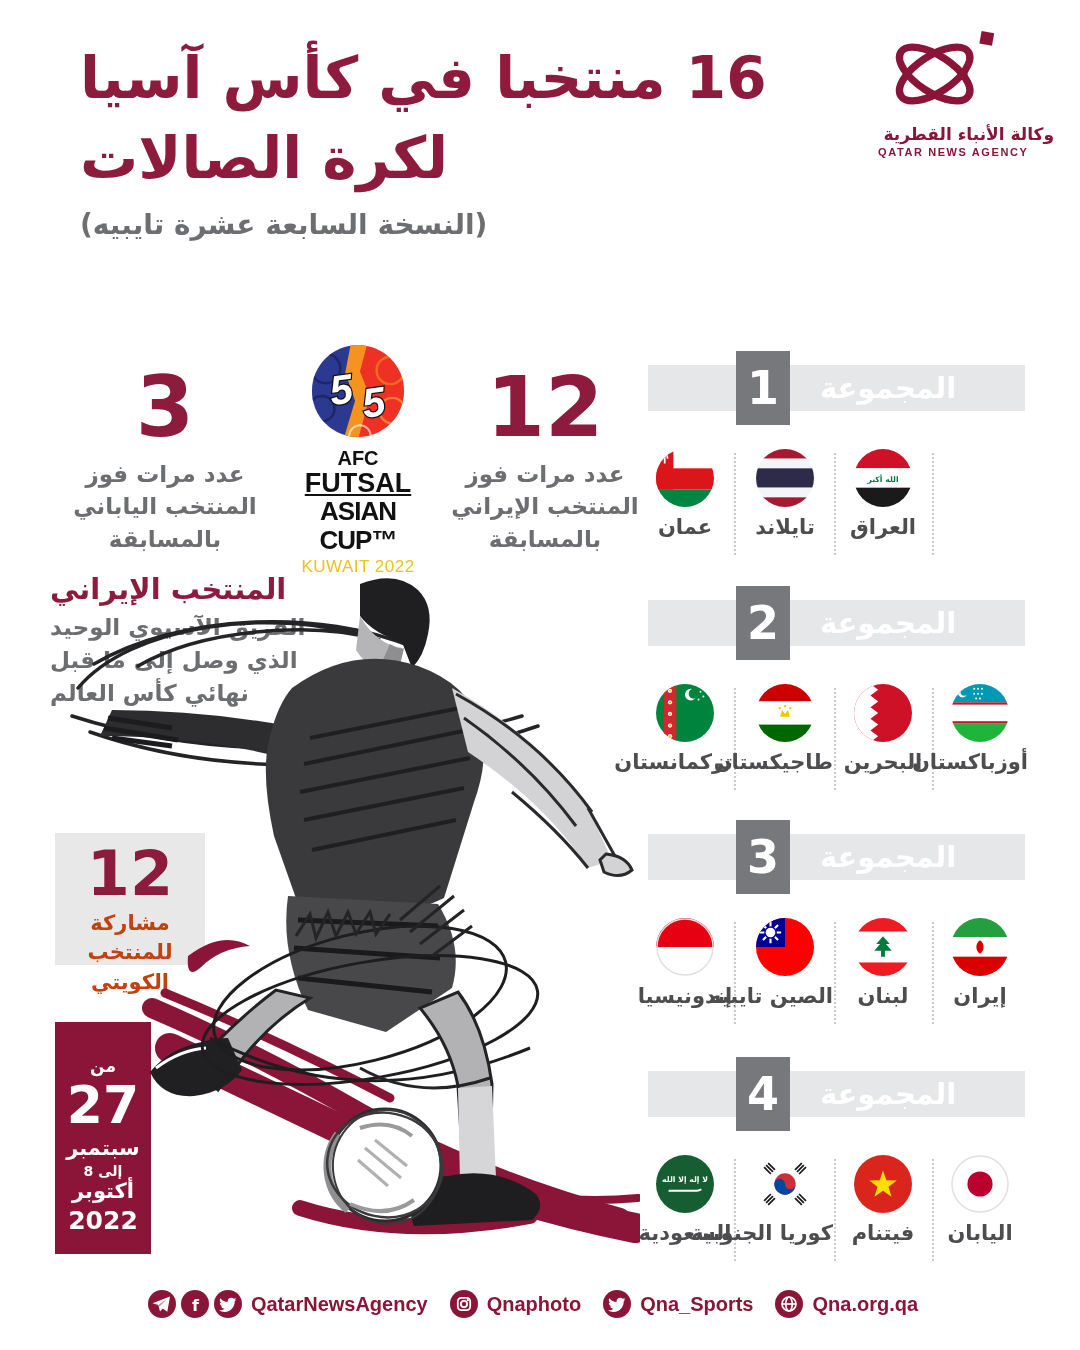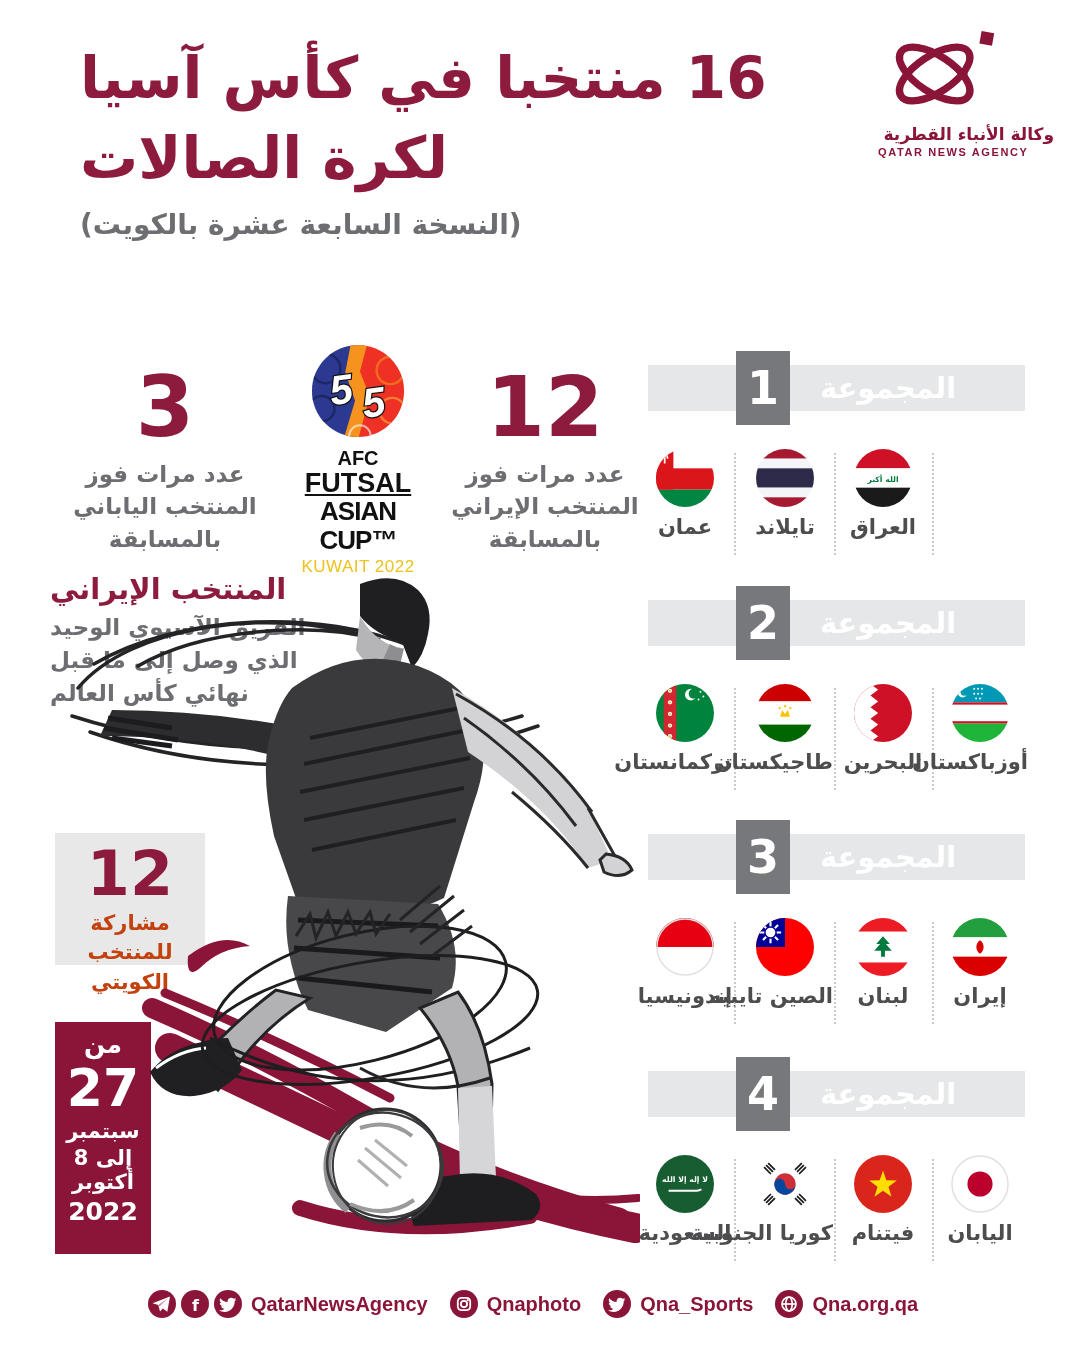--- a/index.html
+++ b/index.html
@@ -37,24 +37,24 @@
   .iran-body{font-size:23px;font-weight:bold;color:#6D6E71;line-height:1.45;margin-top:4px;}
 
   
   .kuwait-box{top:833px;left:55px;width:150px;height:132px;background:#E9E8E9;text-align:center;direction:rtl;}
   .kw-value{font-size:62px;font-weight:bold;color:#8D1B3D;line-height:1;margin-top:10px;}
   .kw-label{font-size:21px;font-weight:bold;color:#c2410c;line-height:1.4;margin-top:4px;padding:0 6px;}
 
   
   .date-box{top:1022px;left:55px;width:96px;height:232px;background:#8A1538;color:#fff;
             text-align:center;font-weight:bold;direction:rtl;}
-  .d-from{font-size:25px;margin-top:8px;}
+  .d-from{font-size:17px;margin-top:34px;}
   .d-day{font-size:52px;line-height:1.15;}
   .d-m1{font-size:21px;}
-  .d-to{font-size:21px;margin-top:3px;}
+  .d-to{font-size:14px;margin-top:3px;}
   .d-m2{font-size:21px;}
   .d-year{font-size:25px;margin-top:3px;}
 
   
   .group{left:648px;width:377px;height:232px;}
   .g1{top:365px;} .g2{top:600px;} .g3{top:834px;} .g4{top:1071px;}
   .gbar{position:absolute;top:0;left:0;width:377px;height:46px;background:#E6E7E8;}
   .gnum{position:absolute;left:88px;top:-14px;width:54px;height:74px;background:#77787B;color:#fff;
         font-size:46px;font-weight:bold;display:flex;align-items:center;justify-content:center;}
   .glabel{position:absolute;left:150px;top:0;width:180px;height:53px;line-height:46px;color:#fff;
@@ -90,21 +90,21 @@
       <rect x="112" y="4" width="14" height="14" fill="#8A1538" transform="rotate(10 119 11)"></rect>
       <rect x="88" y="46" width="10" height="10" fill="#8A1538"></rect>
     </svg>
     <div class="qna-ar">وكالة الأنباء القطرية</div>
     <div class="qna-en">QATAR NEWS AGENCY</div>
   </div>
 
   <div class="abs block-title">
     <div class="title-l1">16 منتخبا في كأس آسيا</div>
     <div class="title-l2">لكرة الصالات</div>
-    <div class="subtitle">(النسخة السابعة عشرة بالكويت)</div>
+    <div class="subtitle">(النسخة السابعة عشرة تايبيه)</div>
   </div>
 
   <div class="abs stat stat-japan">
     <div class="stat-value">3</div>
     <div class="stat-label">عدد مرات فوز المنتخب الياباني بالمسابقة</div>
   </div>
 
   <div class="abs afc">
     <svg width="98" height="98" viewBox="0 0 100 100">
       <defs>

